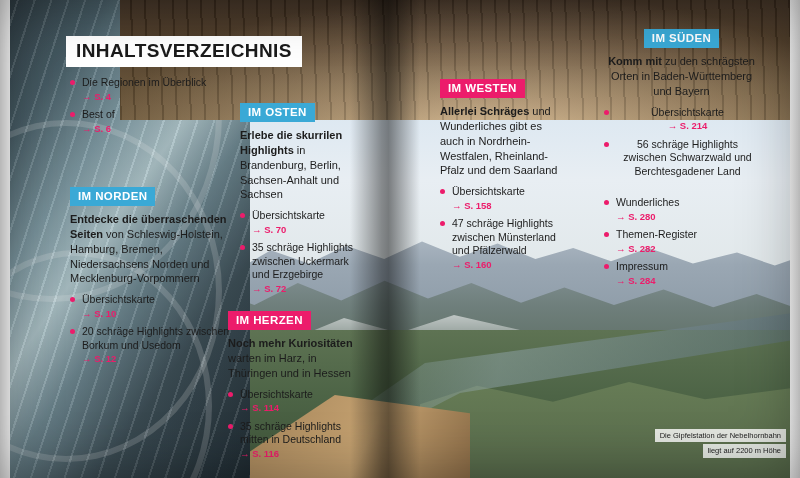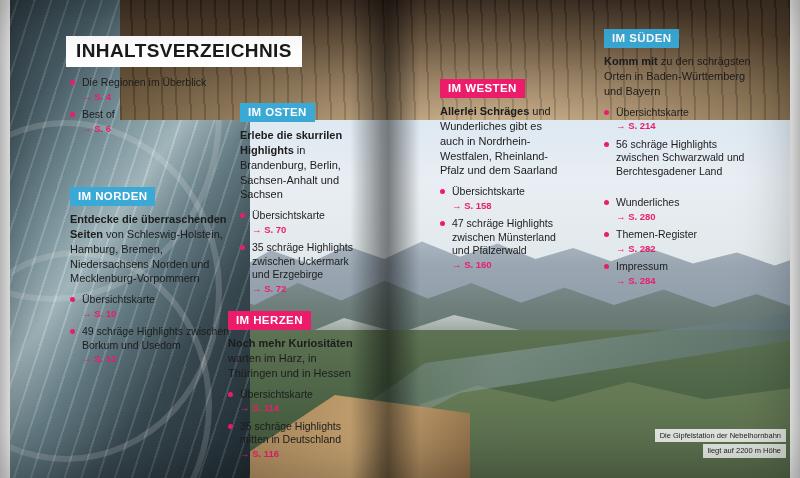--- a/index.html
+++ b/index.html
@@ -136,21 +136,21 @@
     <div class="tag blue">IM NORDEN</div>
     <p class="lead"><b>Entdecke die überraschenden Seiten</b><span> von Schleswig-Holstein, Hamburg, Bremen, Niedersachsens Norden und Mecklenburg-Vorpommern</span></p>
     <ul class="items">
       <li>
         <span class="dot"></span>
         <span class="txt">Übersichtskarte</span>
         <span class="pg">S. 10</span>
       </li>
       <li>
         <span class="dot"></span>
-        <span class="txt">49 schräge Highlights zwischen Borkum und Usedom</span>
+        <span class="txt">20 schräge Highlights zwischen Borkum und Usedom</span>
         <span class="pg">S. 12</span>
       </li>
     </ul>
   </div>
 
   <div class="block" style="left:240px;top:102px;width:128px;">
     <div class="tag blue">IM OSTEN</div>
     <p class="lead"><b>Erlebe die skurrilen Highlights</b><span> in Brandenburg, Berlin, Sachsen-Anhalt und Sachsen</span></p>
     <ul class="items">
       <li>
@@ -176,21 +176,21 @@
         <span class="pg">S. 158</span>
       </li>
       <li>
         <span class="dot"></span>
         <span class="txt">47 schräge Highlights zwischen Münsterland und Pfälzerwald</span>
         <span class="pg">S. 160</span>
       </li>
     </ul>
   </div>
 
-  <div class="block" style="left:604px;top:28px;width:155px;">
+  <div class="block" style="left:604px;top:28px;width:155px;text-align:center;">
     <div class="tag blue">IM SÜDEN</div>
     <p class="lead"><b>Komm mit</b><span> zu den schrägsten Orten in Baden-Württemberg und Bayern</span></p>
     <ul class="items">
       <li>
         <span class="dot"></span>
         <span class="txt">Übersichtskarte</span>
         <span class="pg">S. 214</span>
       </li>
       <li>
         <span class="dot"></span>

